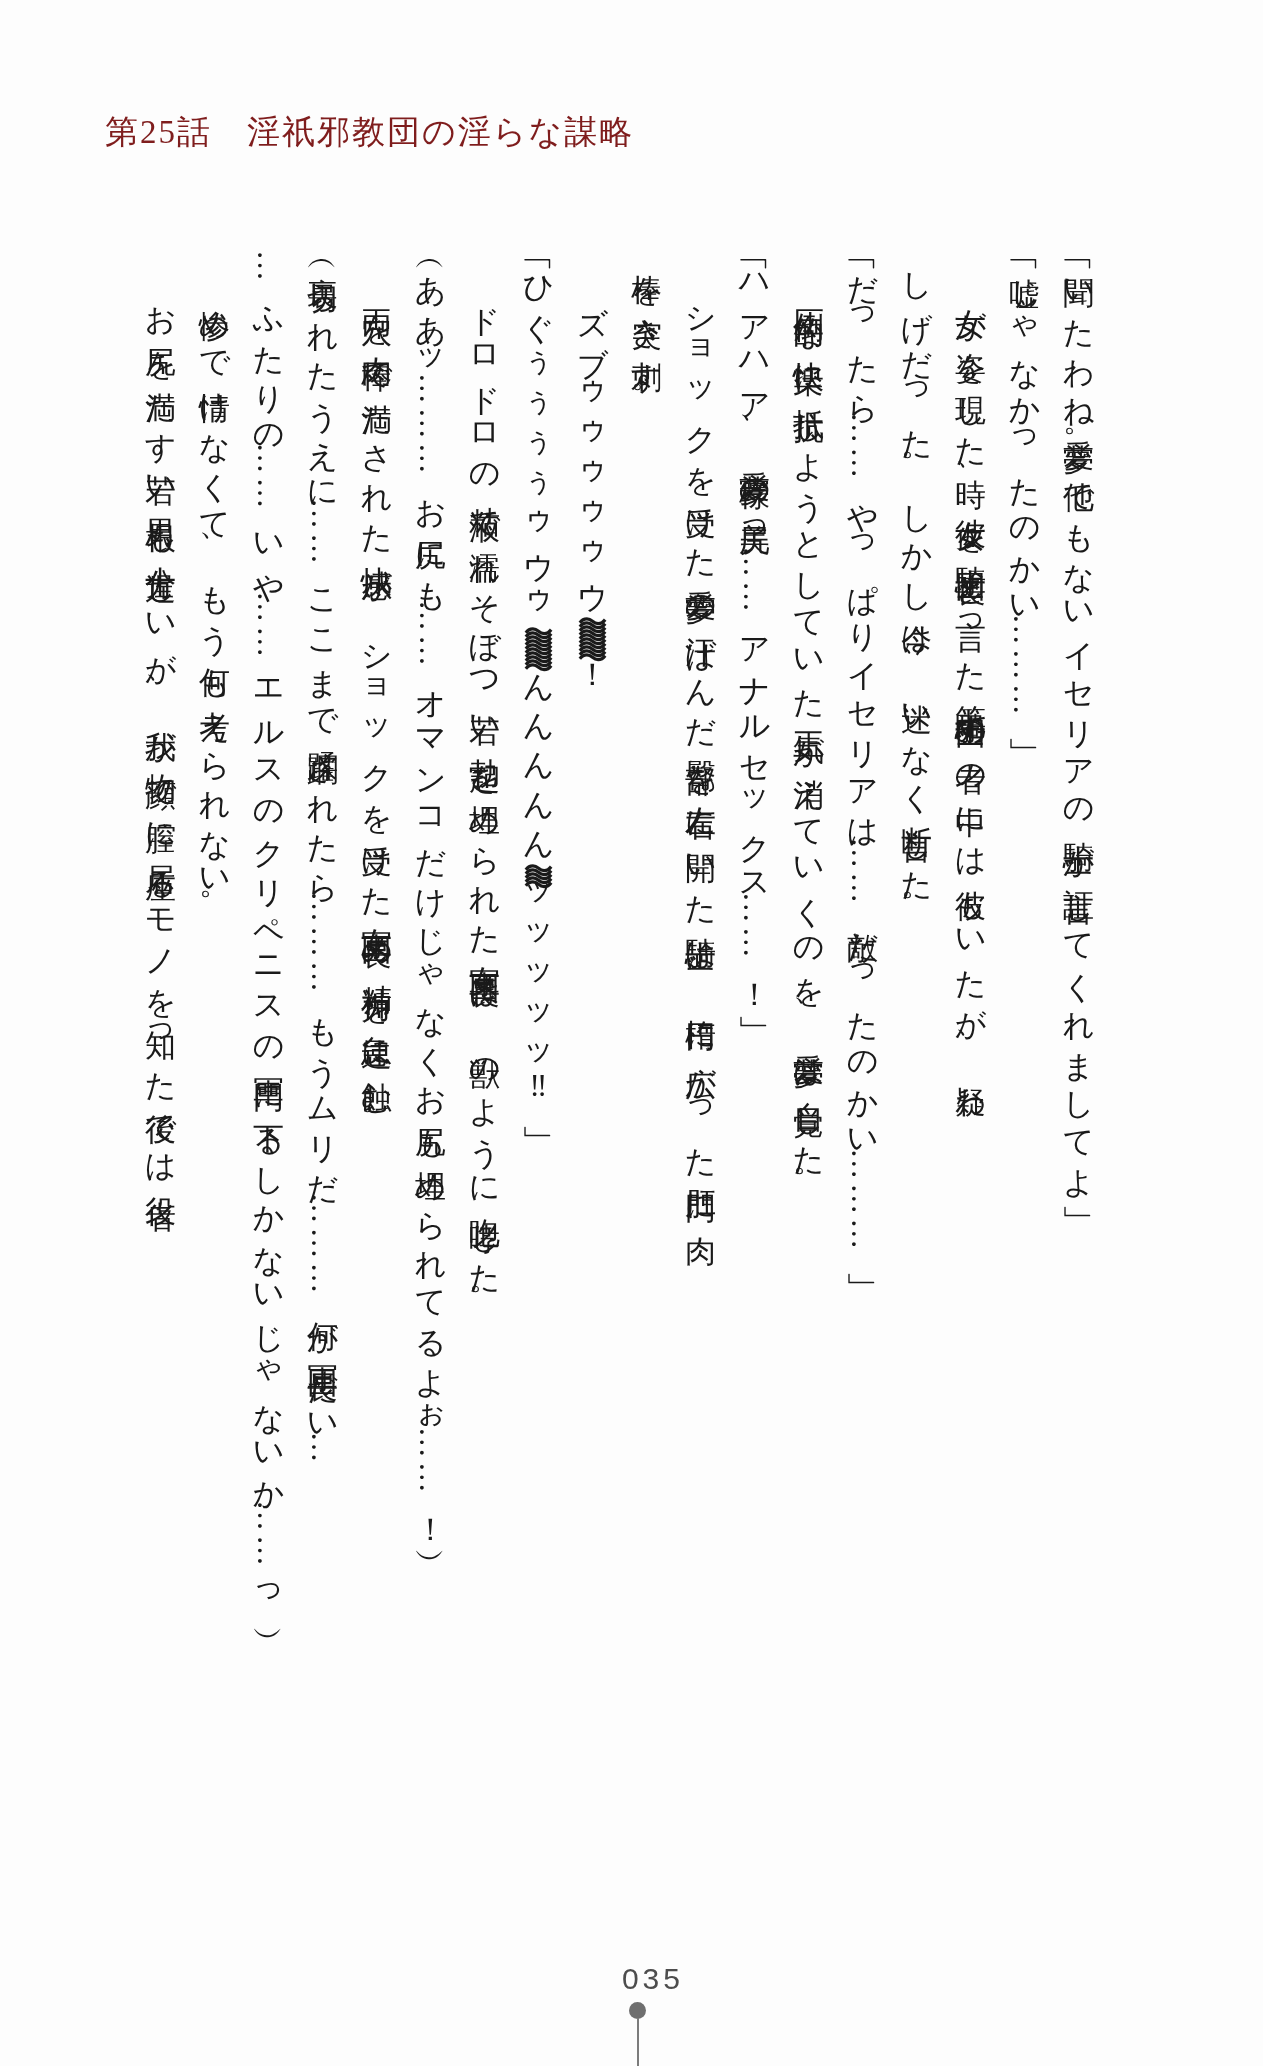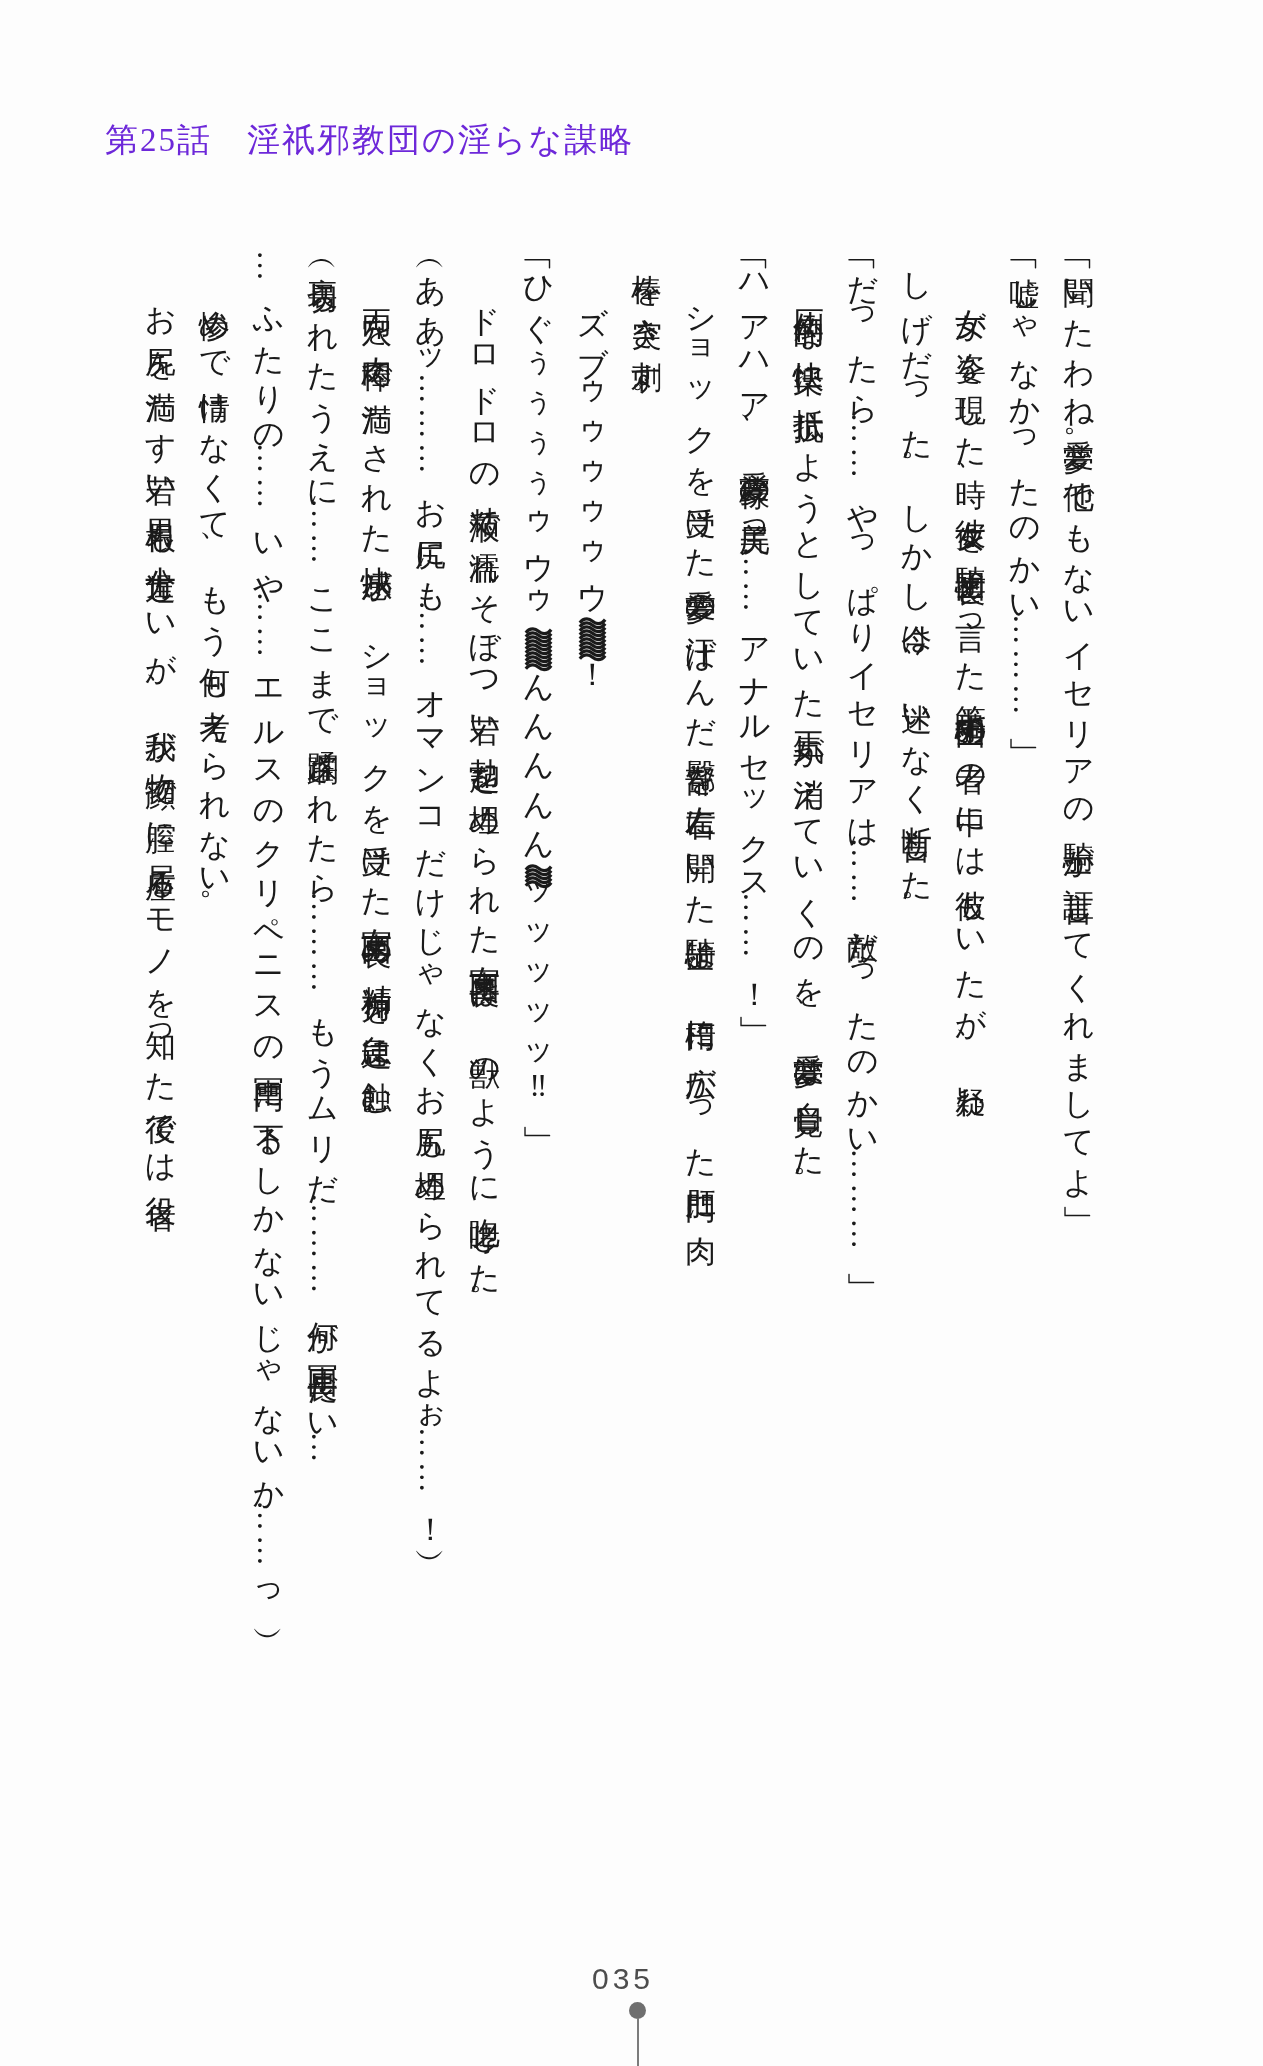--- a/index.html
+++ b/index.html
@@ -14,23 +14,22 @@
     overflow: hidden;
     font-family: "Liberation Serif", "DejaVu Serif", serif;
     color: #1a1a1a;
   }
   .chapter-heading {
     position: absolute;
     top: 110px;
     left: 105px;
     font-size: 33px;
     letter-spacing: 2px;
-    color: #6d28d9;
+    color: #7f1d1d;
     white-space: pre;
-    margin-top: 8px;
   }
   .text-block {
     position: absolute;
     top: 250px;
     left: 133px;
     width: 972px;
     height: 1400px;
     writing-mode: vertical-rl;
     text-orientation: mixed;
     font-size: 31px;
@@ -41,21 +40,21 @@
     margin: 0;
     padding: 0;
     line-height: 54px; 
     white-space: pre;
   }
   .page-number {
     position: absolute;
     top: 1962px;
     left: 592px;
     width: 92px;
-    text-align: left;
+    text-align: right;
     font-family: "Liberation Sans", "DejaVu Sans", sans-serif;
     font-size: 30px;
     font-weight: 400;
     letter-spacing: 4px;
     color: #4d4d4d;
   }
   .footer-circle {
     position: absolute;
     top: 2002px;
     left: 629px;

